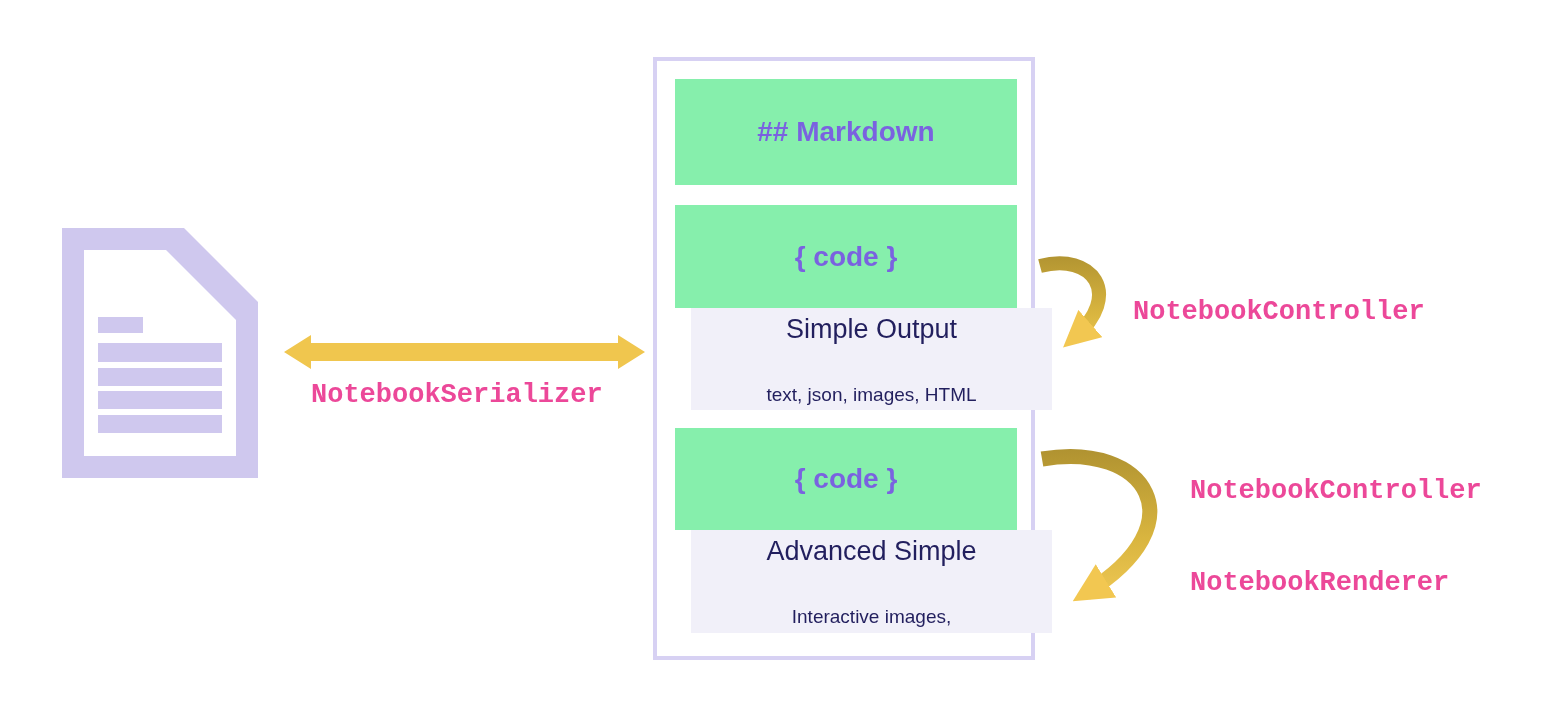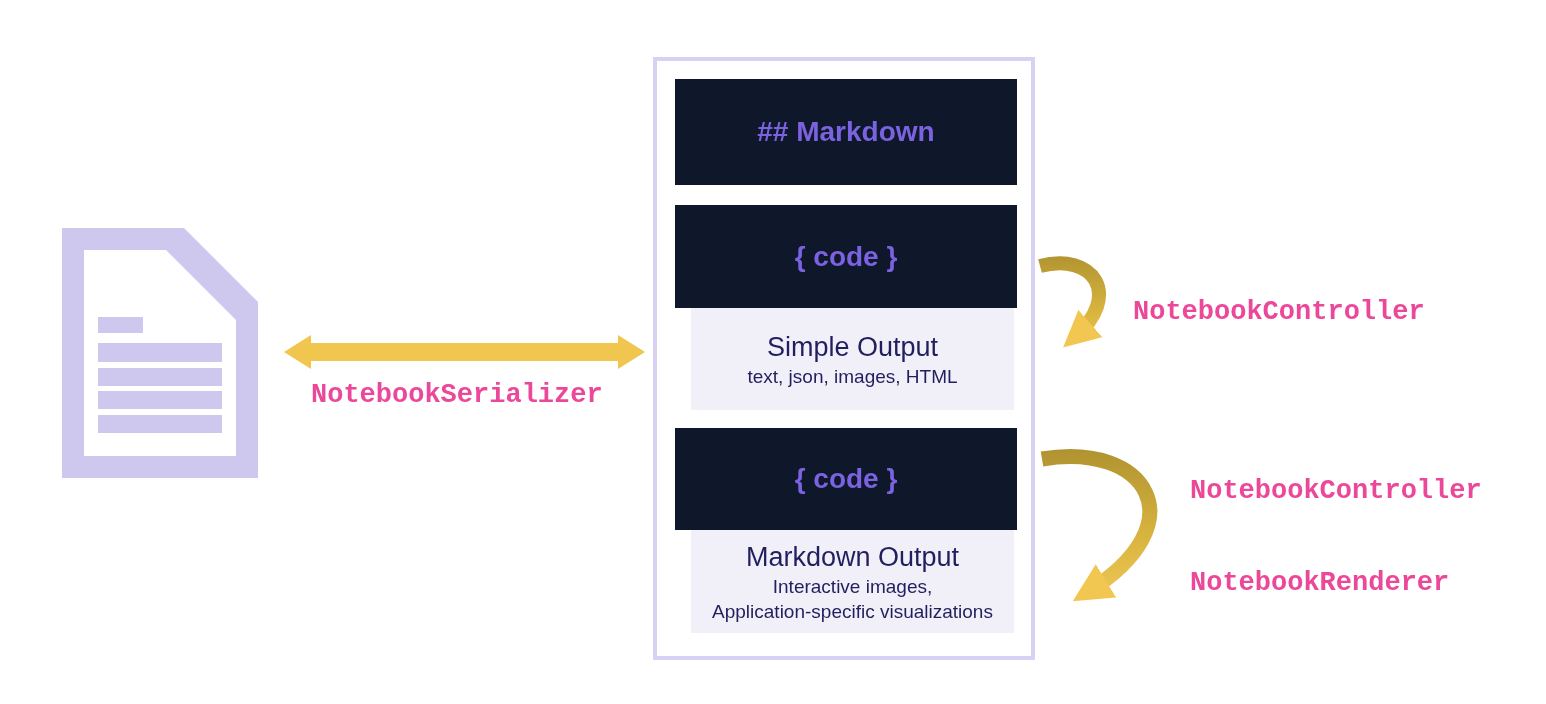--- a/index.html
+++ b/index.html
@@ -26,39 +26,39 @@
   #lbl-controller-top{left:1133px;top:296px;}
   #lbl-controller-bottom{left:1190px;top:475px;}
   #lbl-renderer{left:1190px;top:567px;text-align:right;}
 
   
   #notebook{
     left:653px;top:57px;width:382px;height:603px;
     box-sizing:border-box;border:4px solid #d7d1f3;background:#ffffff;
   }
   .cell{
-    position:absolute;left:675px;width:342px;background:#0f172a;
+    position:absolute;left:675px;width:342px;background:#86efac;
     display:flex;align-items:center;justify-content:center;
   }
   .cell-label{
     font-weight:700;font-size:28px;color:#7a62e0;
   }
   #cell-markdown{top:79px;height:106px;}
   #cell-code-1{top:205px;height:103px;}
   #cell-code-2{top:428px;height:102px;}
 
   .output{
-    position:absolute;left:691px;width:323px;background:#f1f0f9;
+    position:absolute;left:691px;width:361px;background:#f1f0f9;
     display:flex;flex-direction:column;align-items:center;justify-content:center;
     text-align:center;color:#221f5e;
   }
   #output-simple{top:308px;height:102px;}
   #output-advanced{top:530px;height:103px;}
   .output-title{font-size:27px;font-weight:400;line-height:34px;color:#221f5e;}
-  .output-sub{font-size:19px;line-height:25px;color:#221f5e;}
+  .output-sub{font-size:19px;line-height:25px;color:#221f5e;margin-top:36px;}
 
   
   #controller-arrow-top{left:1028px;top:250px;width:100px;height:115px;overflow:visible;}
   #controller-renderer-arrow{left:1028px;top:445px;width:165px;height:170px;overflow:visible;}
   svg{display:block;}
 </style>
 </head>
 <body>
 
 <svg id="doc-icon" class="abs" viewBox="0 0 196 250" aria-hidden="true">
@@ -93,23 +93,22 @@
 <div id="output-simple" class="output">
   <div class="output-title">Simple Output</div>
   <div class="output-sub">text, json, images, HTML</div>
 </div>
 
 <div id="cell-code-2" class="cell">
   <span class="cell-label">{ code }</span>
 </div>
 
 <div id="output-advanced" class="output">
-  <div class="output-title">Markdown Output</div>
+  <div class="output-title">Advanced Simple</div>
   <div class="output-sub">Interactive images,</div>
-  <div class="output-sub">Application-specific visualizations</div>
 </div>
 
 <svg id="controller-arrow-top" class="abs" viewBox="0 0 100 115" aria-hidden="true">
   <defs>
     <linearGradient id="grad-small" gradientUnits="userSpaceOnUse" x1="0" y1="0" x2="0" y2="115">
       <stop offset="0" stop-color="#ae9130"></stop>
       <stop offset="0.55" stop-color="#d9b53f"></stop>
       <stop offset="1" stop-color="#f4cc5a"></stop>
     </linearGradient>
     <marker id="ah-small" viewBox="0 0 10 10" refX="6" refY="5" markerWidth="2.6" markerHeight="2.6" orient="auto-start-reverse">

